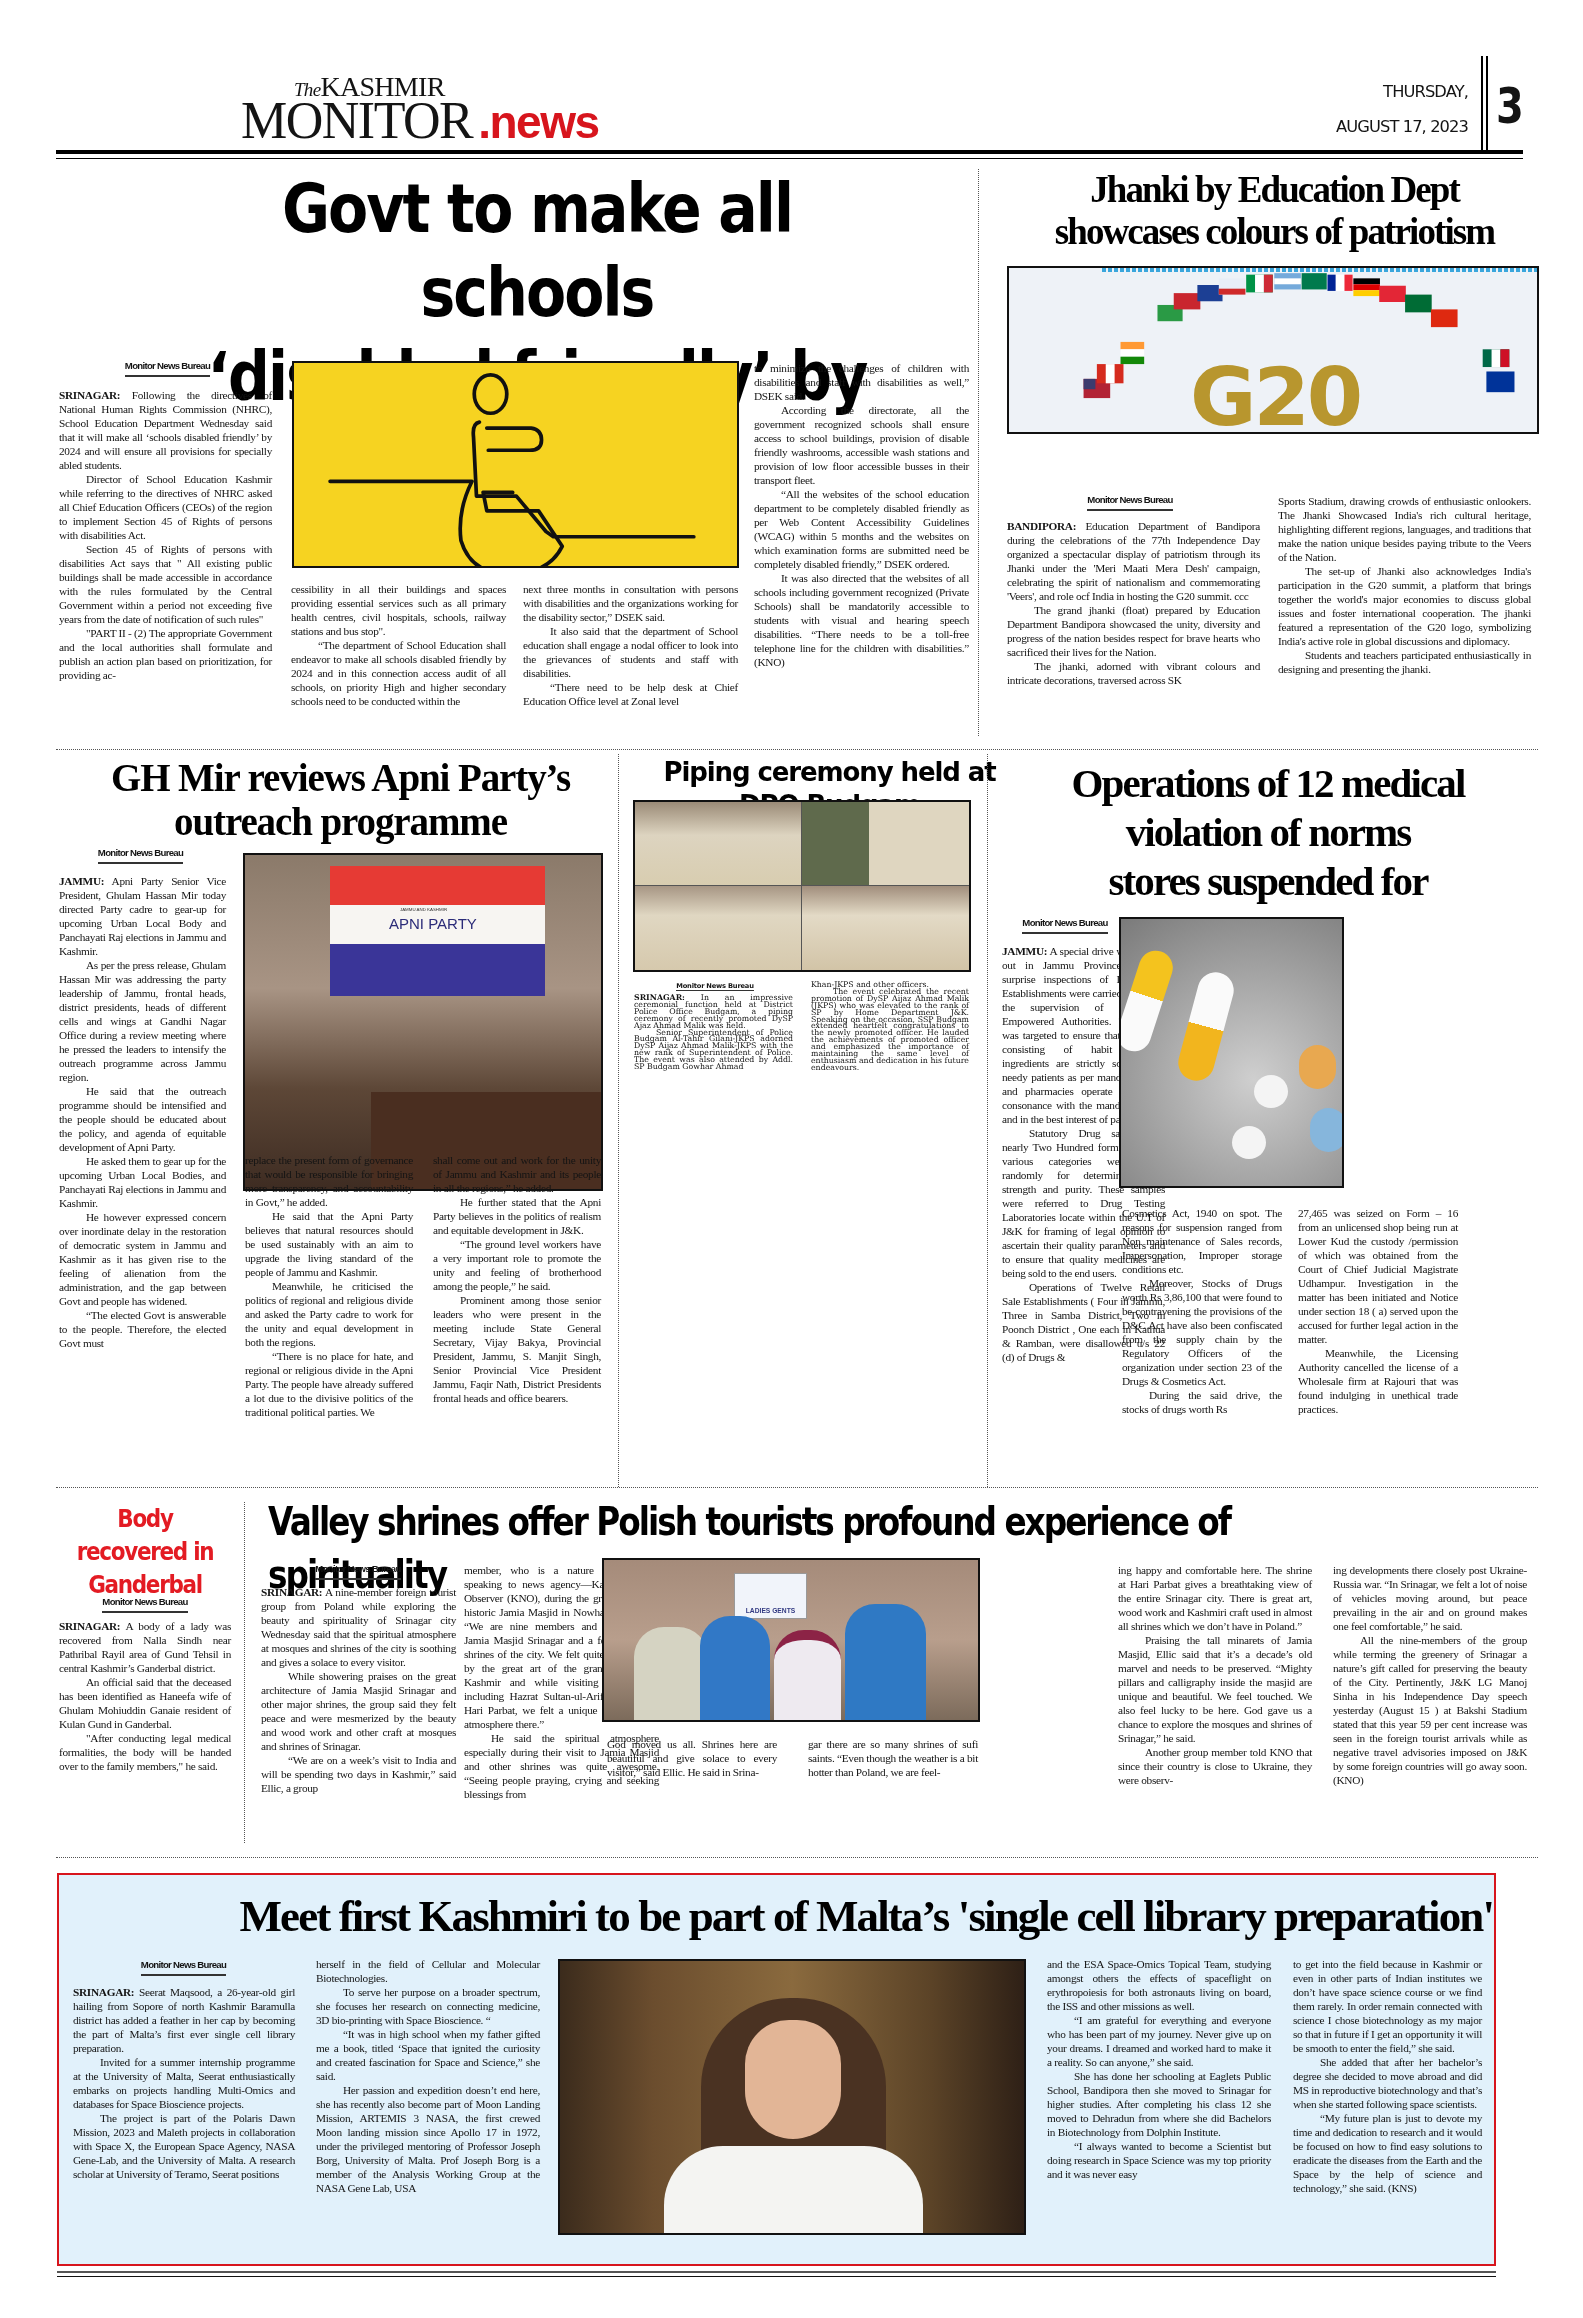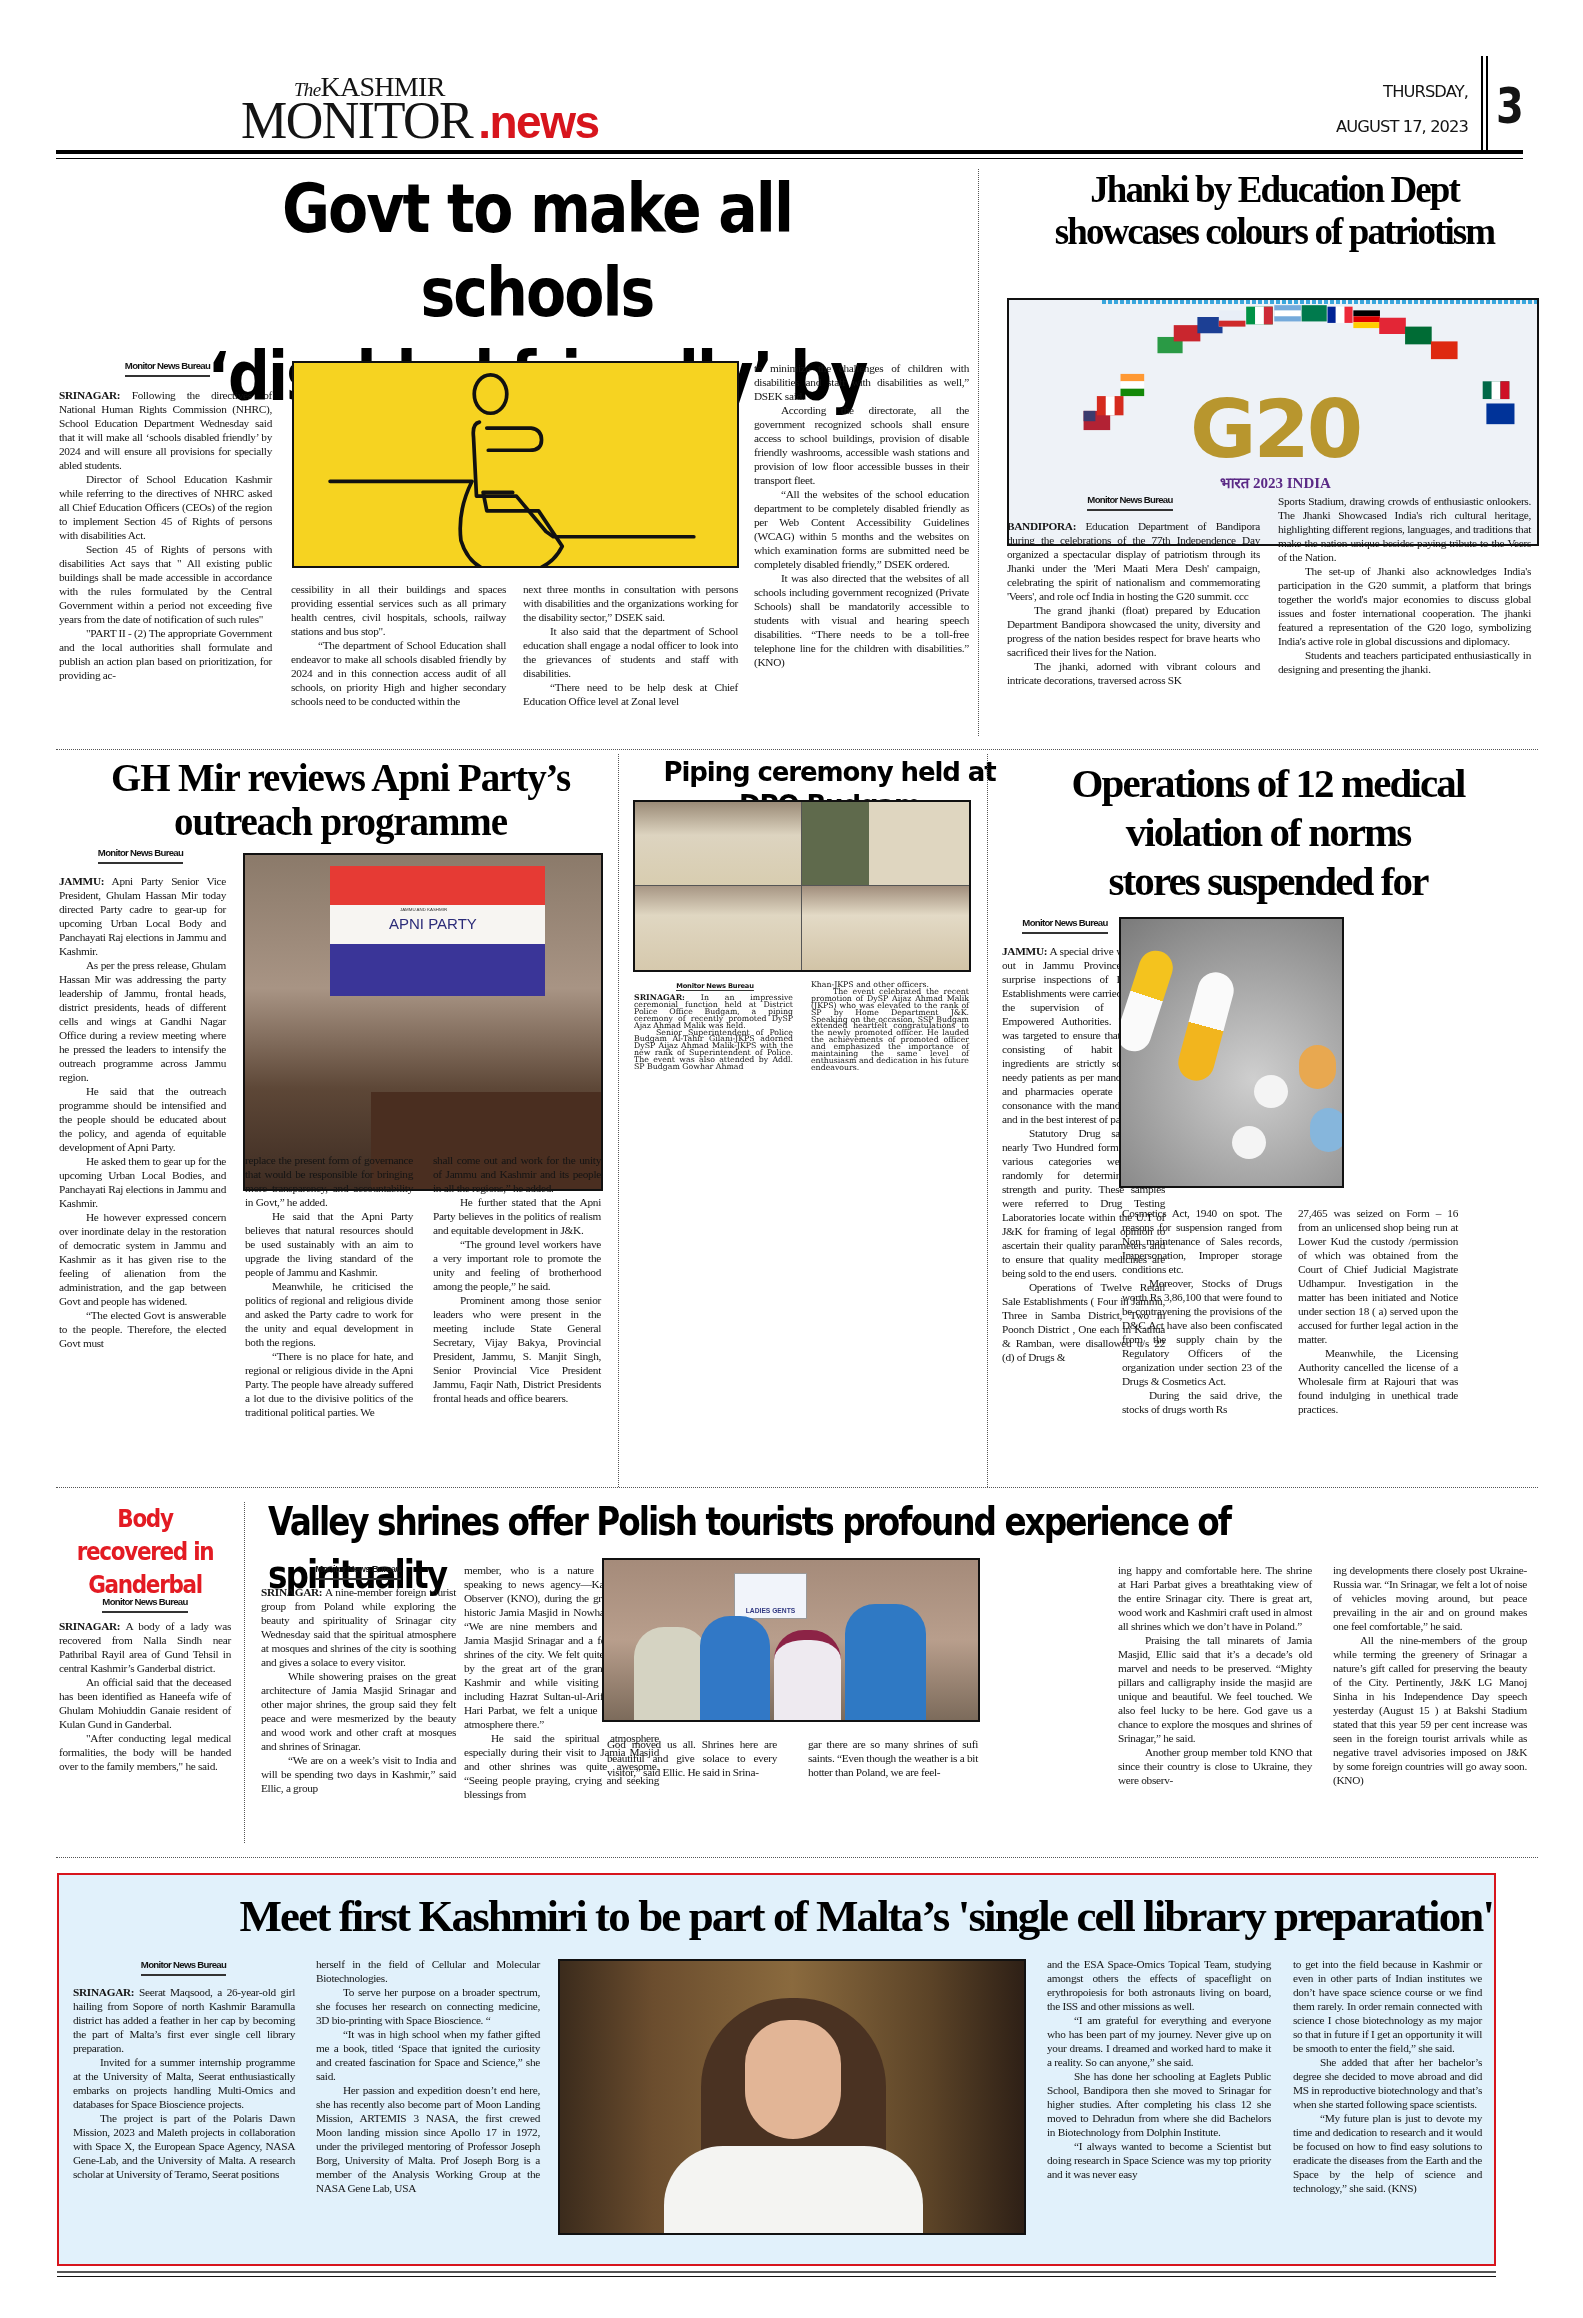--- a/index.html
+++ b/index.html
@@ -81,21 +81,21 @@
   <p>It was also directed that the websites of all schools including government recognized (Private Schools) shall be mandatorily accessible to students with visual and hearing speech disabilities. “There needs to be a toll-free telephone line for the children with disabilities.” (KNO)</p>
 </div>
 
 <div class="dotted-v" style="left:978px; top:169px; height:567px;"></div>
 
 <div class="abs headline-serif" style="left:993px; top:169px; width:563px; font-size:37px; line-height:42px; letter-spacing:-1.9px;text-align:center;">
   <div>Jhanki by Education Dept</div>
   <div>showcases colours of patriotism</div>
 </div>
 
-<div class="photo" style="left:1007px; top:266px; width:532px; height:248px; background:#eef2f7;margin-top:32px;">
+<div class="photo" style="left:1007px; top:266px; width:532px; height:168px; background:#eef2f7;">
   <div style="position:absolute; left:93px; top:0; right:0; height:3.7px; background:repeating-linear-gradient(90deg,#3aa6dc 0 4.4px, transparent 4.4px 6px);"></div>
   <svg width="532" height="204" viewBox="0 0 718 276" style="position:absolute; left:0; top:0;">
     <rect x="200" y="50" width="34" height="22" fill="#2a9a45"></rect>
       <rect x="222" y="34" width="36" height="22" fill="#c9262e"></rect>
     <rect x="254" y="23" width="34" height="22" fill="#1c3f94"></rect>
       <rect x="283" y="14" width="36" height="22" fill="#e8eef7"></rect>
       <rect x="283" y="28" width="36" height="8" fill="#cf2a2a"></rect>
     <rect x="320" y="9" width="36" height="24" fill="#009246"></rect>
       <rect x="332" y="9" width="12" height="24" fill="#fff"></rect>
       <rect x="344" y="9" width="12" height="24" fill="#ce2b37"></rect>

